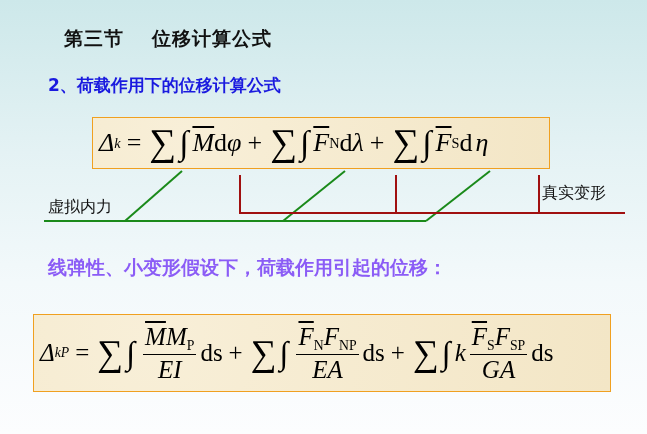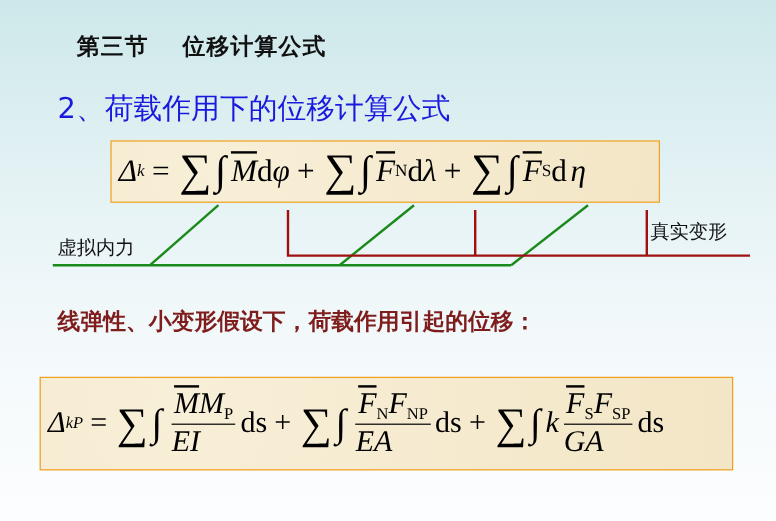--- a/index.html
+++ b/index.html
@@ -9,50 +9,50 @@
     font-family: "DejaVu Sans", sans-serif;
   }
   .title {
     position: absolute; left: 64px; top: 26px;
     font-size: 19px; font-weight: bold; color: #111; letter-spacing: 1px;
     font-family: "DejaVu Sans", sans-serif;
   }
   .title .gap { display: inline-block; width: 28px; }
   .subtitle {
     position: absolute; left: 48px; top: 74px;
-    font-size: 24px; font-weight: normal; color: #1a1adf;
+    font-size: 17px; font-weight: bold; color: #1a1adf;
     font-family: "DejaVu Sans", sans-serif;
   }
   .box {
     position: absolute; border: 1.5px solid #f0a020;
     background: #f6ecd2;
     background-image: radial-gradient(circle at 20% 30%, #f8efd8 0%, #f3e6c6 100%);
     font-family: "Liberation Serif", serif; color: #000;
     display: flex; align-items: center; white-space: nowrap;
   }
   .box1 { left: 92px; top: 117px; width: 458px; height: 52px; font-size: 26px; padding-left: 6px; box-sizing: border-box; }
   .box2 { left: 33px; top: 314px; width: 578px; height: 78px; font-size: 25px; padding-left: 6px; box-sizing: border-box; }
   .it { font-style: italic; }
   .sub { font-size: 0.55em; vertical-align: -0.35em; }
   .sum { font-size: 1.45em; line-height: 1; margin: 0 2px; }
   .int { font-size: 1.3em; line-height: 1; margin: 0 4px 0 1px; font-style: normal; }
   .op { margin: 0 6px; }
   .bar { text-decoration: overline; }
-  .frac { display: inline-flex; flex-direction: column; align-items: flex-start; margin: 0 4px; vertical-align: middle; }
+  .frac { display: inline-flex; flex-direction: column; align-items: center; margin: 0 4px; vertical-align: middle; }
   .frac .num { border-bottom: 1.2px solid #000; padding: 0 2px 1px; line-height: 1.1; }
   .frac .den { padding-top: 1px; line-height: 1.1; }
   .lbl {
     position: absolute; font-size: 16px; color: #111;
     font-family: "DejaVu Serif", serif;
   }
   .lbl-virtual { left: 48px; top: 197px; }
   .lbl-real { left: 542px; top: 183px; font-family: Liberation Serif, serif; }
   .statement {
     position: absolute; left: 48px; top: 255px;
-    font-size: 19px; font-weight: bold; color: #7f1d1d;
+    font-size: 19px; font-weight: bold; color: #8b5cf6;
     font-family: "DejaVu Sans", sans-serif;
   }
   svg.lines { position: absolute; left: 0; top: 0; }
 </style>
 </head>
 <body>
 
 <div class="title">
   <span>第三节</span><span class="gap"></span><span>位移计算公式</span>
 </div>

